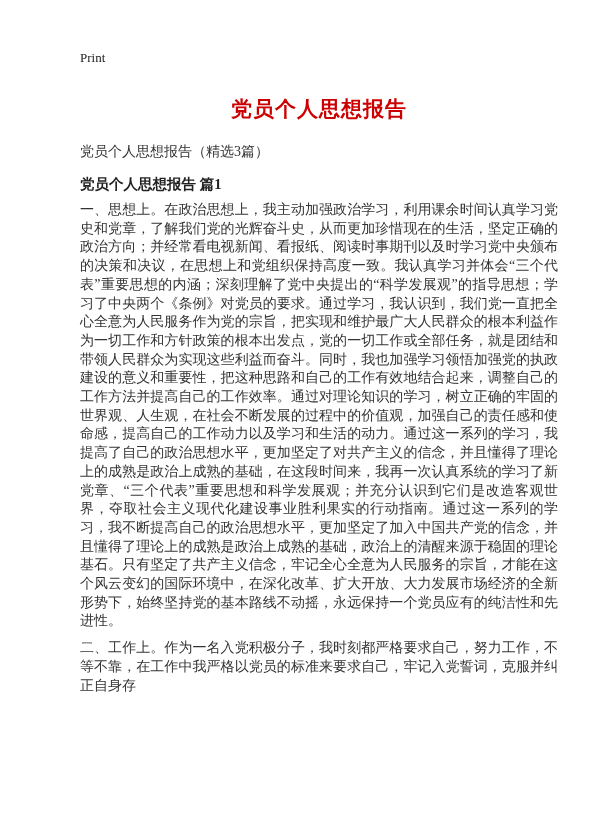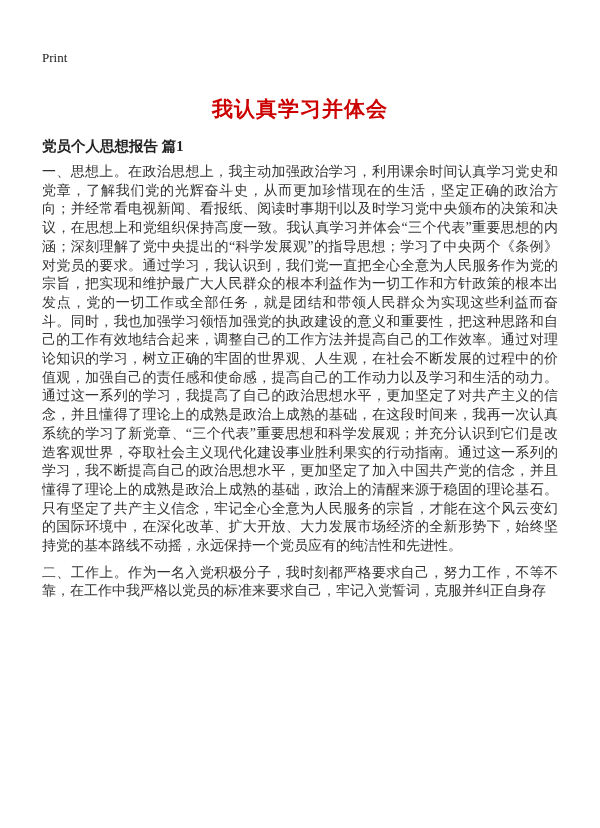--- a/index.html
+++ b/index.html
@@ -8,21 +8,21 @@
     height: 828px;
     background: #ffffff;
     overflow: hidden;
     font-family: "Liberation Serif", "DejaVu Serif", serif;
     color: #333333;
   }
   .page {
     box-sizing: border-box;
     width: 600px;
     height: 828px;
-    padding: 48px 42px 0 42px;
+    padding: 48px 42px 0 80px;
     overflow: hidden;
   }
   .print-link {
     font-size: 13px;
     line-height: 15px;
     color: #222222;
     margin: 0 0 14px 0;
     display: inline-block;
     cursor: pointer;
   }
@@ -61,22 +61,23 @@
     word-break: break-all;
     color: #333333;
   }
 </style>
 </head>
 <body>
 
 <div class="page">
   <div class="print-link">Print</div>
 
-  <h1 class="title" style="color: rgb(204, 0, 0);">我认真学习并体会</h1>
+  <h1 class="title" style="color: rgb(204, 0, 0);">党员个人思想报告</h1>
 
+  <div class="subtitle">党员个人思想报告（精选3篇）</div>
 
   <h2 class="section-heading">党员个人思想报告 篇1</h2>
 
 
 
   <p class="body-para">一、思想上。在政治思想上，我主动加强政治学习，利用课余时间认真学习党史和党章，了解我们党的光辉奋斗史，从而更加珍惜现在的生活，坚定正确的政治方向；并经常看电视新闻、看报纸、阅读时事期刊以及时学习党中央颁布的决策和决议，在思想上和党组织保持高度一致。我认真学习并体会“三个代表”重要思想的内涵；深刻理解了党中央提出的“科学发展观”的指导思想；学习了中央两个《条例》对党员的要求。通过学习，我认识到，我们党一直把全心全意为人民服务作为党的宗旨，把实现和维护最广大人民群众的根本利益作为一切工作和方针政策的根本出发点，党的一切工作或全部任务，就是团结和带领人民群众为实现这些利益而奋斗。同时，我也加强学习领悟加强党的执政建设的意义和重要性，把这种思路和自己的工作有效地结合起来，调整自己的工作方法并提高自己的工作效率。通过对理论知识的学习，树立正确的牢固的世界观、人生观，在社会不断发展的过程中的价值观，加强自己的责任感和使命感，提高自己的工作动力以及学习和生活的动力。通过这一系列的学习，我提高了自己的政治思想水平，更加坚定了对共产主义的信念，并且懂得了理论上的成熟是政治上成熟的基础，在这段时间来，我再一次认真系统的学习了新党章、“三个代表”重要思想和科学发展观；并充分认识到它们是改造客观世界，夺取社会主义现代化建设事业胜利果实的行动指南。通过这一系列的学习，我不断提高自己的政治思想水平，更加坚定了加入中国共产党的信念，并且懂得了理论上的成熟是政治上成熟的基础，政治上的清醒来源于稳固的理论基石。只有坚定了共产主义信念，牢记全心全意为人民服务的宗旨，才能在这个风云变幻的国际环境中，在深化改革、扩大开放、大力发展市场经济的全新形势下，始终坚持党的基本路线不动摇，永远保持一个党员应有的纯洁性和先进性。</p>
 
   <p class="body-para">二、工作上。作为一名入党积极分子，我时刻都严格要求自己，努力工作，不等不靠，在工作中我严格以党员的标准来要求自己，牢记入党誓词，克服并纠正自身存</p>
 </div>
 

